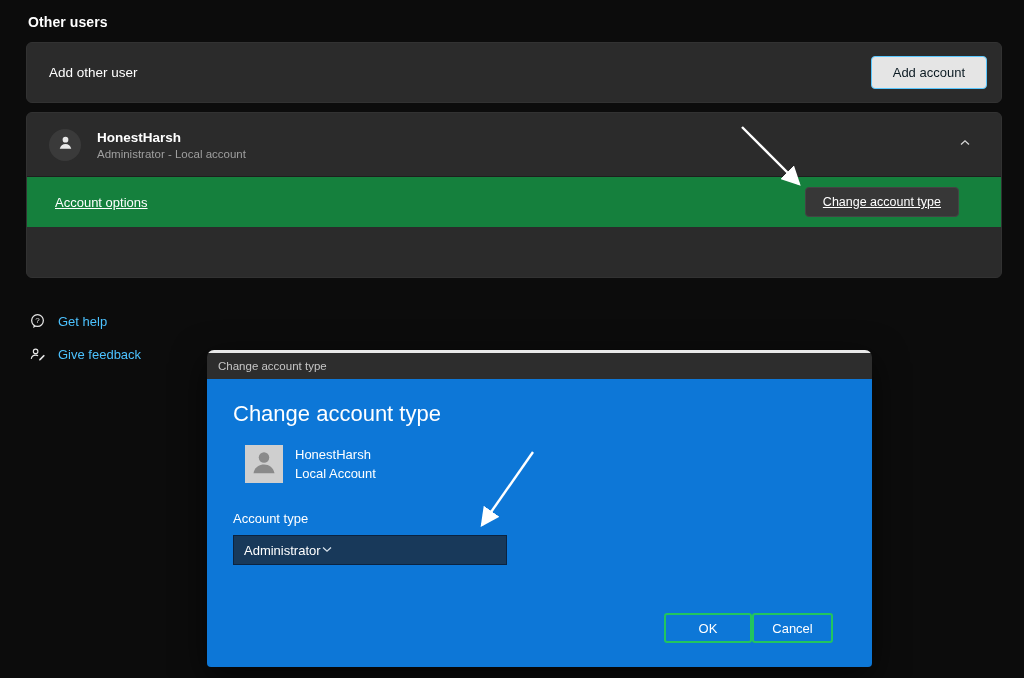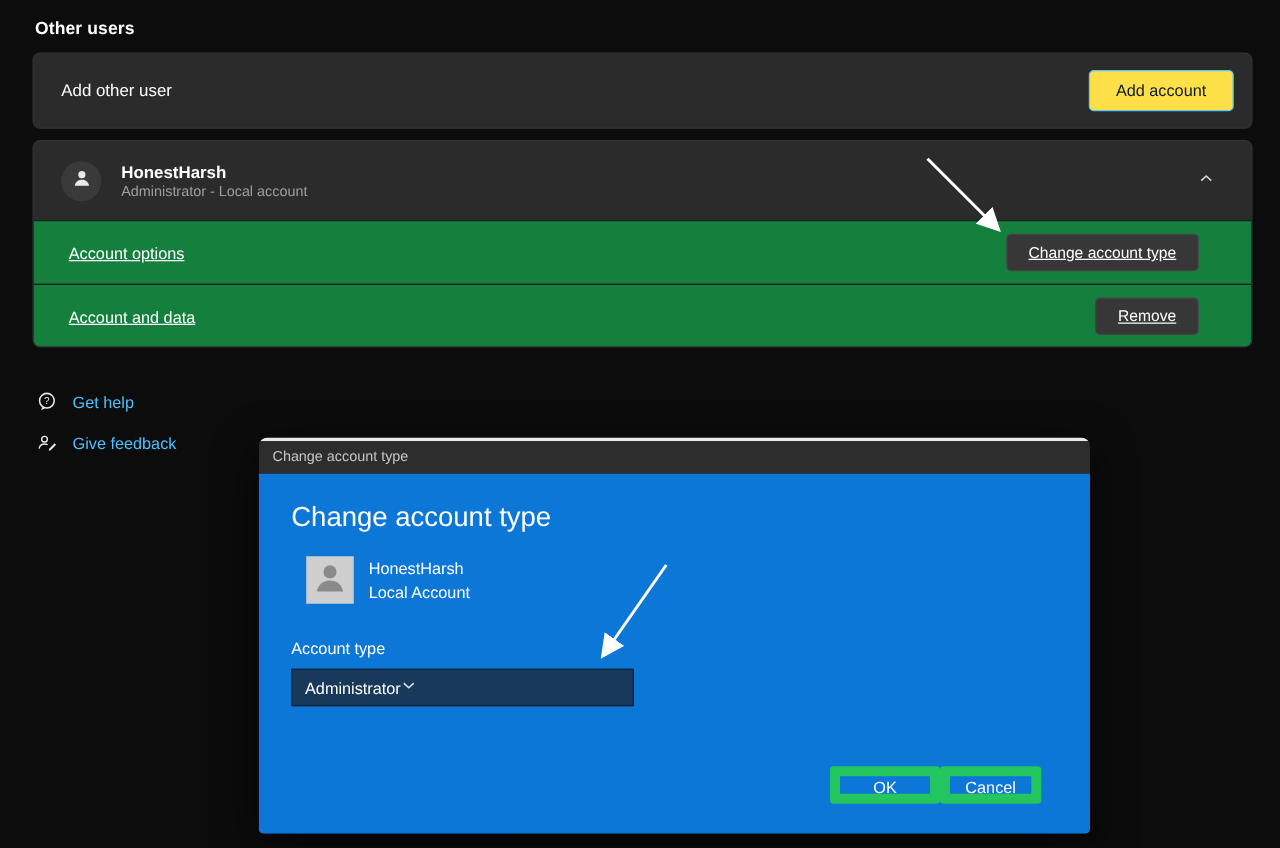--- a/index.html
+++ b/index.html
@@ -10,21 +10,21 @@
     font-family:"Liberation Sans", sans-serif;
   }
 
   .section-title { position:absolute; left:28px; top:14px; font-size:14px; font-weight:700; letter-spacing:.1px; }
 
   .card { position:absolute; background:#2b2b2b; border:1px solid #323232; border-radius:6px; }
 
   
   .add-card { left:26px; top:42px; width:976px; height:61px; display:flex; align-items:center; justify-content:space-between; padding:0 14px 0 22px; }
   .add-card .label { font-size:13.5px; }
-  .accent-btn { background:#fde047; color:#0b1a22; border:1px solid #5ac8ff; border-radius:4px; font-size:13px; padding:8px 21px; cursor:pointer; font-family:inherit; }
+  .accent-btn { background:#e5e5e5; color:#0b1a22; border:1px solid #5ac8ff; border-radius:4px; font-size:13px; padding:8px 21px; cursor:pointer; font-family:inherit; }
 
   
   .user-card { left:26px; top:112px; width:976px; height:166px; overflow:hidden; padding:0; }
   .user-header { height:63px; display:flex; align-items:center; padding:0 22px; }
   .avatar-circle { width:32px; height:32px; border-radius:50%; background:#3a3a3a; display:flex; align-items:center; justify-content:center; flex:0 0 auto; }
   .user-info { margin-left:16px; }
   .user-name { font-size:13.5px; font-weight:600; }
   .user-subtitle { font-size:11.5px; color:#9f9f9f; margin-top:3px; }
   .chev-btn { margin-left:auto; background:transparent; border:none; padding:4px 8px; cursor:pointer; }
 
@@ -43,21 +43,21 @@
   .dialog-top-edge { height:3px; background:#e9e9e9; }
   .dialog-titlebar { height:26px; background:#2d2d2d; display:flex; align-items:center; padding:0 11px; font-size:11.5px; color:#c6c6c6; }
   .dialog-body { position:relative; height:288px; background:#0d77d7; }
   .dialog-heading { position:absolute; left:26px; top:22px; font-size:22px; font-weight:400; color:#ffffff; }
   .dlg-avatar { position:absolute; left:38px; top:66px; width:38px; height:38px; background:#cfcfcf; display:flex; align-items:center; justify-content:center; }
   .dlg-user-name { position:absolute; left:88px; top:68px; font-size:13px; }
   .dlg-user-type { position:absolute; left:88px; top:87px; font-size:13px; }
   .dlg-field-label { position:absolute; left:26px; top:132px; font-size:13px; }
   .dropdown { position:absolute; left:26px; top:156px; width:274px; height:30px; background:#18395a; border:1px solid #0b2340; display:flex; align-items:center; padding:0 10px; cursor:pointer; }
   .dropdown .dd-value { font-size:13px; color:#ffffff; }
-  .dlg-btn { position:absolute; top:234px; height:30px; background:#0d77d7; border:8px solid #22c55e; border-radius:3px; color:#ffffff; font-size:13px; font-family:inherit; cursor:pointer; }
+  .dlg-btn { position:absolute; top:234px; height:30px; background:#0d77d7; border:2px solid #22c55e; border-radius:3px; color:#ffffff; font-size:13px; font-family:inherit; cursor:pointer; }
   .ok-btn { left:457px; width:88px; }
   .cancel-btn { left:545px; width:81px; }
 
   .arrow-layer { position:absolute; left:0; top:0; width:1024px; height:678px; pointer-events:none; z-index:50; }
 </style>
 </head>
 <body>
 
 <div class="section-title">Other users</div>
 
@@ -87,24 +87,20 @@
           </svg>
       </span>
     </button>
   </div>
 
   <div class="option-row">
     <div class="label">Account options</div>
     <button class="gray-btn">Change account type</button>
   </div>
 
-  <div class="option-row">
-    <div class="label">Account and data</div>
-    <button class="gray-btn">Remove</button>
-  </div>
 </div>
 
 <div class="footer-links">
   <div class="link-row">
     <span class="icon">
       <svg viewBox="0 0 18 18" width="17" height="17">
           <circle cx="9" cy="8" r="6.2" fill="none" stroke="#e8e8e8" stroke-width="1.3"></circle>
           <path d="M5 13.4 L4.2 16 L7.4 14.4" fill="#e8e8e8"></path>
           <text x="9" y="11" text-anchor="middle" font-size="8.5" fill="#e8e8e8" font-family="Liberation Sans, sans-serif">?</text>
         </svg>

